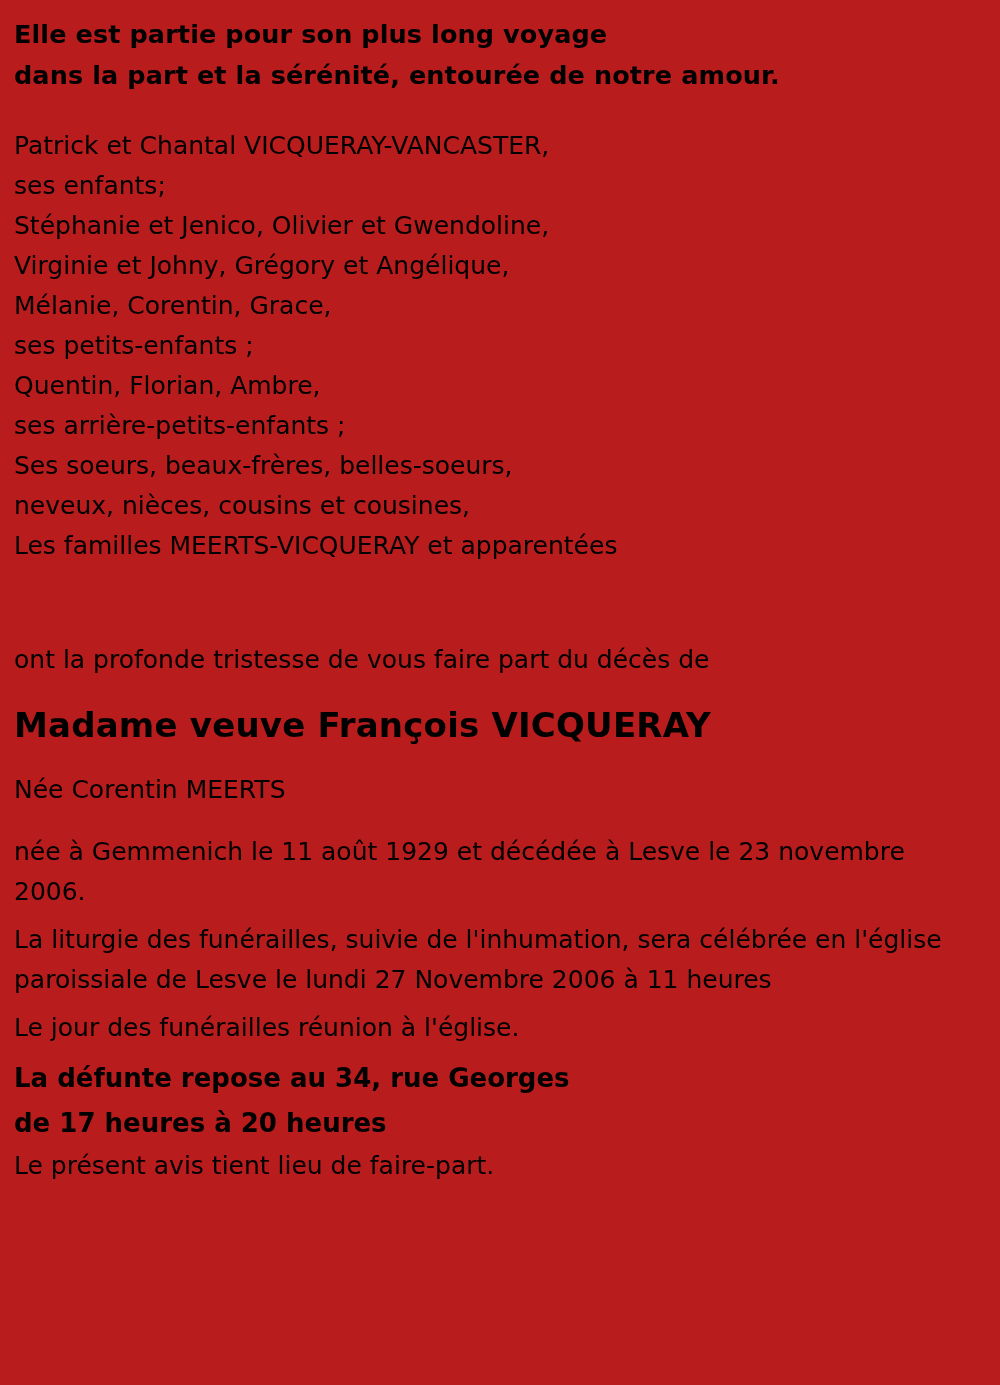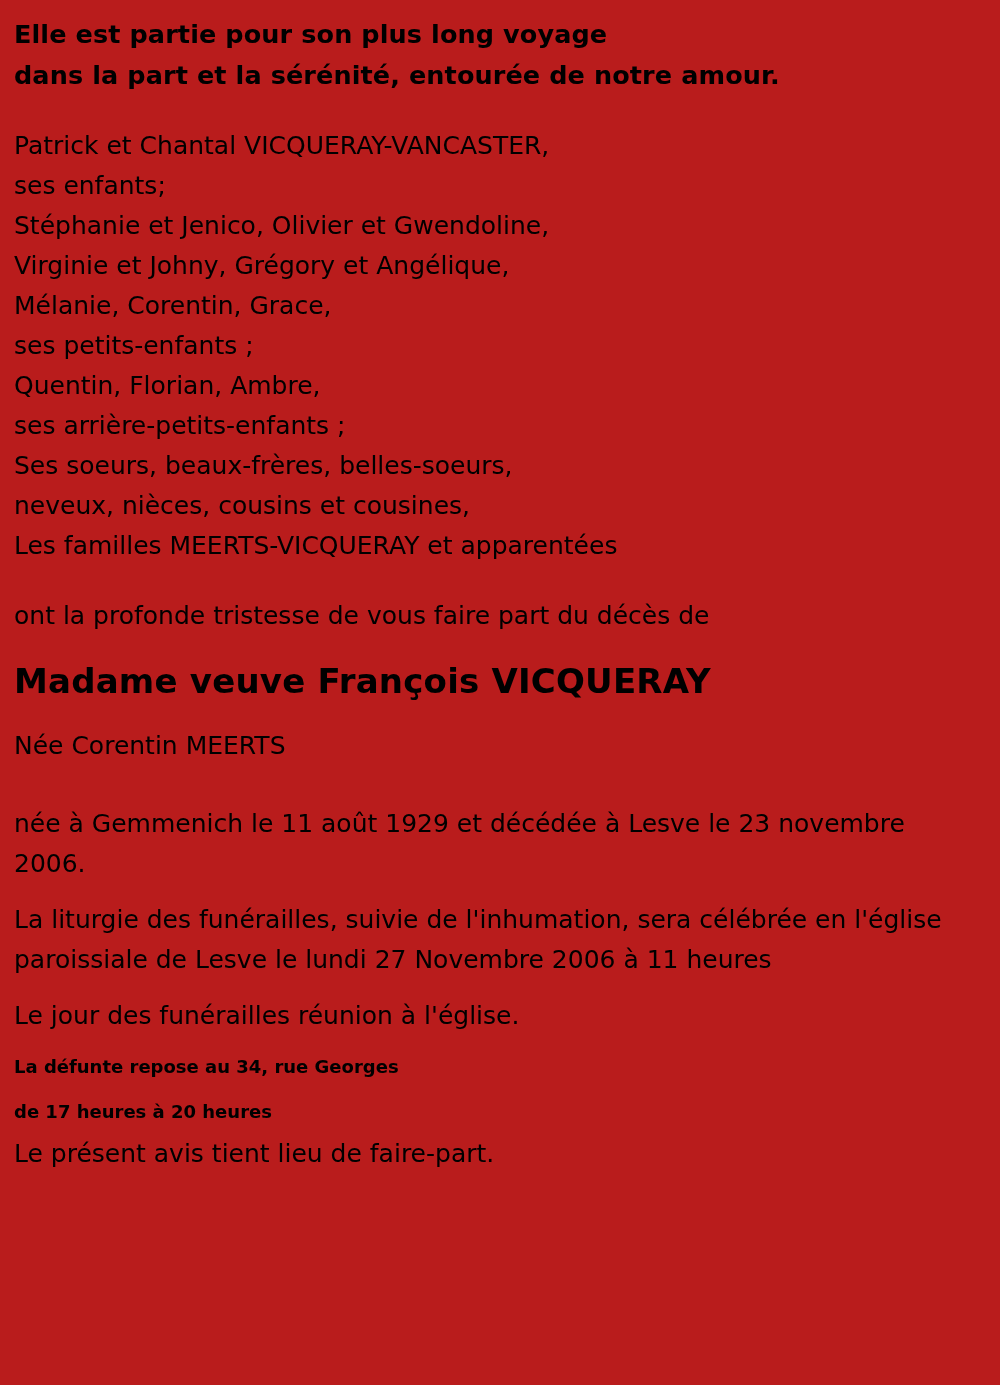--- a/index.html
+++ b/index.html
@@ -36,41 +36,41 @@
   .spacer-sm { height: 22px; }
   .spacer-md { height: 30px; }
   .family .line {
     font-weight: normal;
     font-size: 25px;
     line-height: 40px;
   }
   .announce .line {
     font-size: 25px;
     line-height: 40px;
+    margin-top: 44px;
   }
   .deceased-name {
     font-size: 34px;
     font-weight: bold;
     line-height: 46px;
     letter-spacing: 0.2px;
   }
   .birth-name {
     font-size: 25px;
     line-height: 40px;
   }
   .details .line {
     font-size: 25px;
     line-height: 40px;
-    margin-top: 16px;
   }
   .details .block {
     margin-bottom: 8px;
   }
   .notice .line {
-    font-size: 18px;
+    font-size: 26px;
     font-weight: bold;
     line-height: 45px;
   }
   .closing .line {
     font-size: 25px;
     line-height: 40px;
   }
 </style>
 </head>
 <body>

